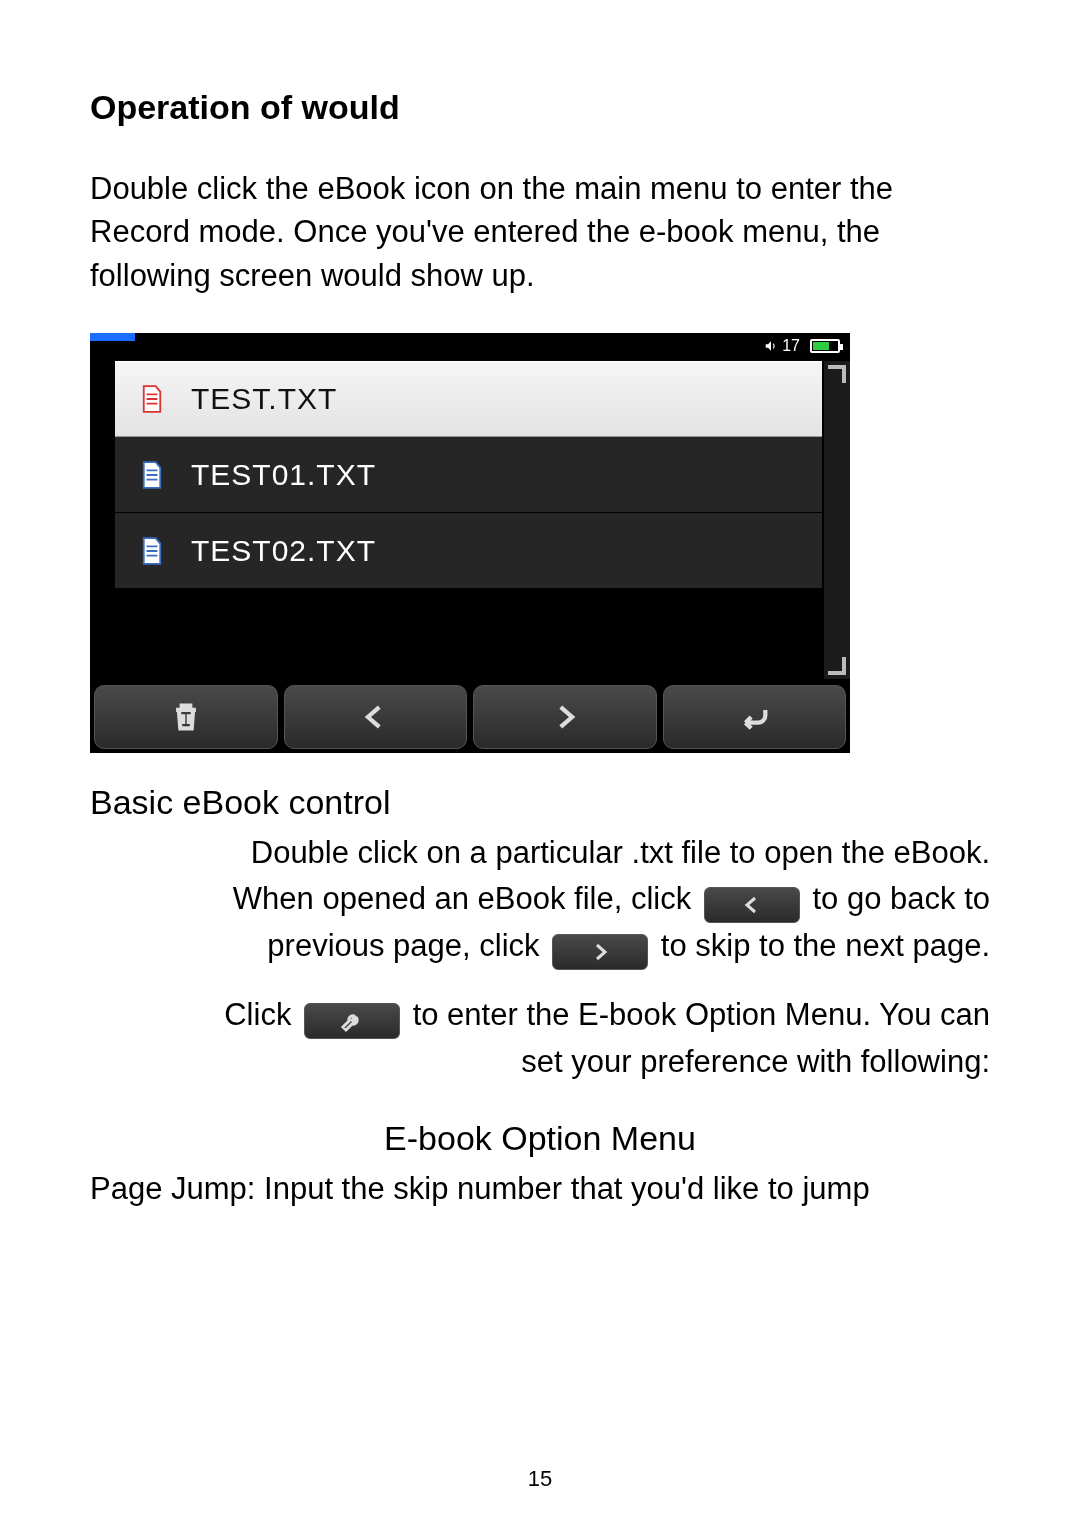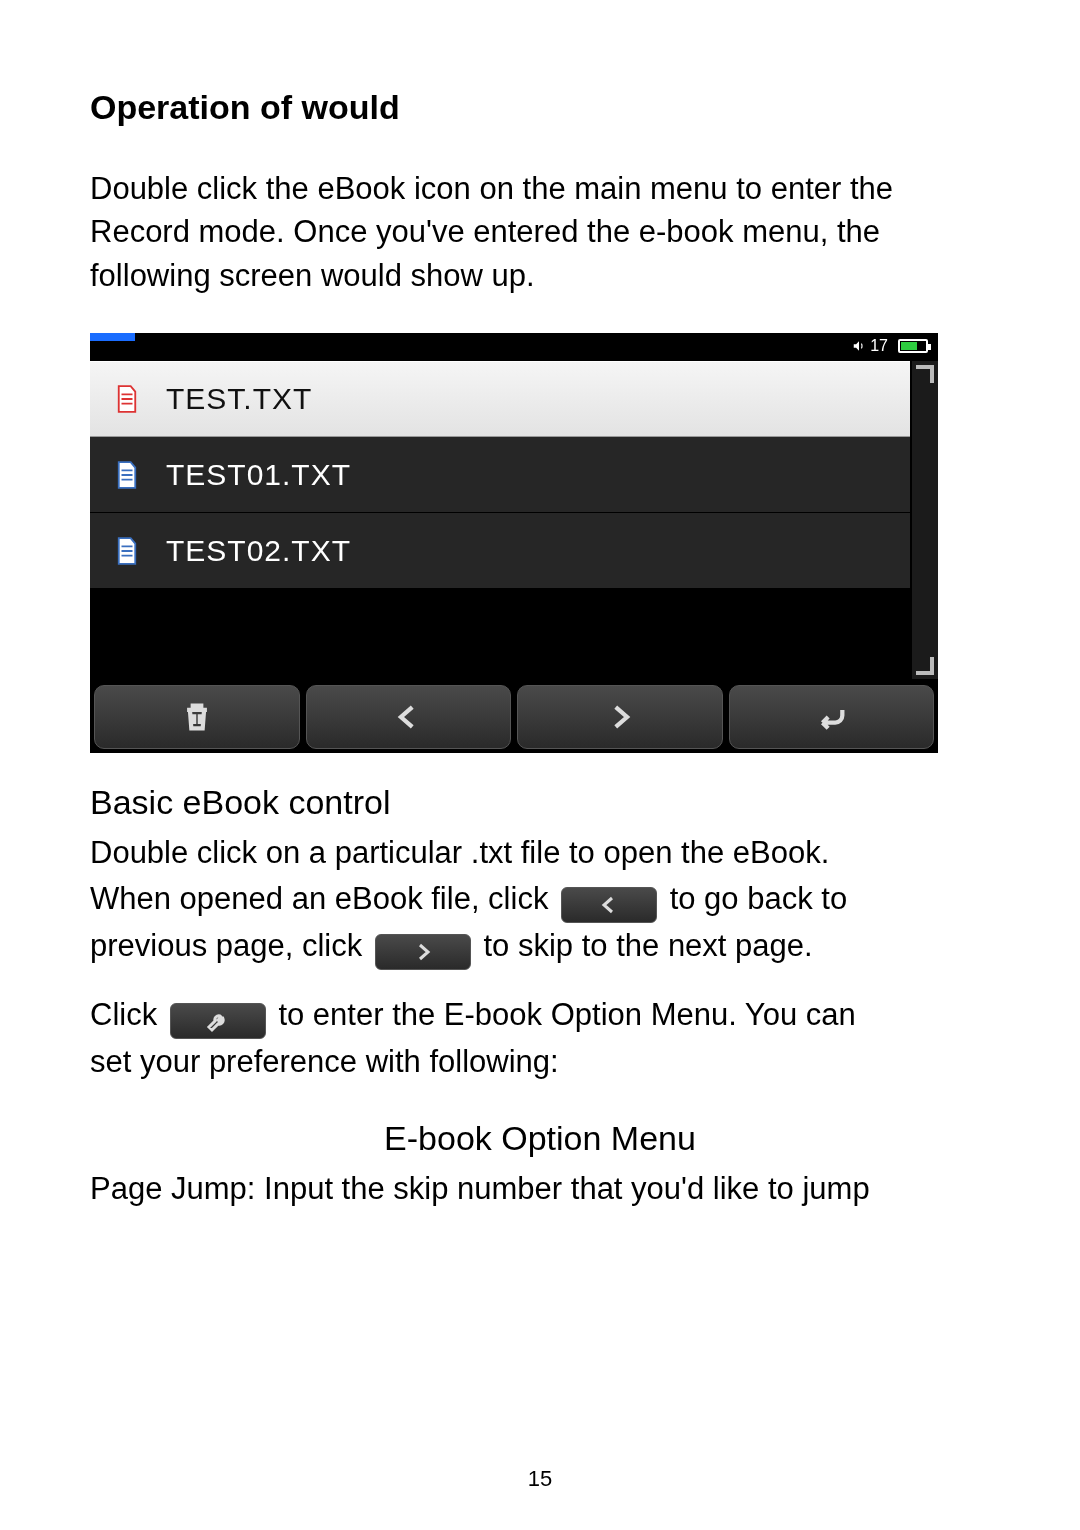--- a/index.html
+++ b/index.html
@@ -6,34 +6,34 @@
   html, body { width: 1080px; height: 1530px; background: #fff; font-family: Arial, Helvetica, sans-serif; }
   .page { width: 1080px; height: 1530px; padding: 88px 90px 40px 90px; position: relative; }
   .h1 { font-size: 34px; font-weight: bold; color: #000; margin-bottom: 40px; }
   .h2 { font-size: 34px; font-weight: normal; color: #000; margin-top: 30px; margin-bottom: 8px; }
   .body-text { font-size: 31px; color: #000; line-height: 1.4; }
   .para1 { margin-bottom: 36px; }
   .page-num { position: absolute; bottom: 38px; left: 0; width: 100%; text-align: center; font-size: 22px; }
 
   
   .shot {
-    width: 848px; height: 420px; margin: 8px 0 30px 0;
+    width: 760px; height: 420px; margin: 8px 0 30px 0;
     background: #000; position: relative; overflow: hidden;
   }
   .shot .bluebar { position: absolute; top: 0; left: 0; width: 45px; height: 8px; background: #1a6dff; }
   .shot .status { position: absolute; top: 4px; right: 10px; display: flex; align-items: center; gap: 10px; color: #fff; font-size: 16px; }
   .status .vol { display: inline-flex; align-items: center; gap: 4px; }
   .status .vol svg { width: 14px; height: 14px; }
   .battery {
     width: 30px; height: 14px; border: 2px solid #fff; border-radius: 2px; position: relative;
   }
   .battery::after { content: ""; position: absolute; right: -5px; top: 3px; width: 3px; height: 6px; background: #fff; }
   .battery .fill { position: absolute; left: 1px; top: 1px; bottom: 1px; width: 60%; background: #2ecc40; }
 
-  .filelist { position: absolute; top: 28px; left: 0; right: 28px; bottom: 74px; }
+  .filelist { position: absolute; top: 28px; left: 0; right: 28px; bottom: 74px; padding-left: 25px; }
   .row { height: 76px; display: flex; align-items: center; padding: 0 16px 0 26px; gap: 28px; font-size: 30px; letter-spacing: 1px; }
   .row.selected {
     background: linear-gradient(#f5f5f5, #e3e3e3);
     border-top: 1px solid #fff; border-bottom: 1px solid #999; color: #111;
   }
   .row.dark { background: #262626; color: #fff; border-bottom: 1px solid #000; }
   .row .doc-icon { width: 22px; height: 28px; flex: 0 0 auto; }
   .sel-icon .pg { fill: #fff; stroke: #d33; }
   .sel-icon .ln { stroke: #d33; }
   .dark-icon .pg { fill: #fff; stroke: #3a6fbf; }
@@ -64,21 +64,21 @@
 
   
   .inline-btn {
     display: inline-flex; width: 96px; height: 36px; border-radius: 6px;
     background: linear-gradient(#4a4a4a, #2a2a2a);
     border: 1px solid #555; vertical-align: -8px; margin: 0 4px;
     align-items: center; justify-content: center;
   }
   .inline-btn svg { width: 28px; height: 24px; stroke: #ddd; fill: none; stroke-width: 3; }
 
-  .sec2-lines { margin-top: 2px; }
+  .sec2-lines { margin-top: 2px; text-align: right; }
   .line { font-size: 31px; line-height: 1.48; color: #000; }
   .spacer { height: 22px; }
 </style>
 </head>
 <body>
 
 <div class="page">
 
   <div class="h1">Operation of would</div>
 

